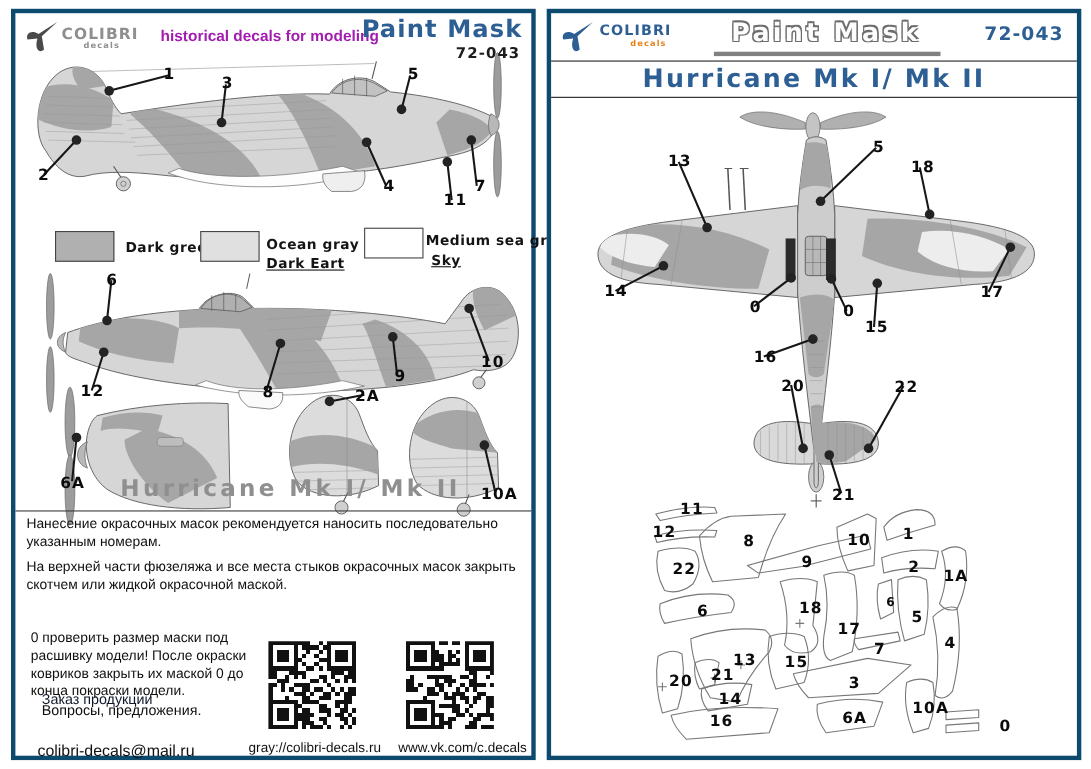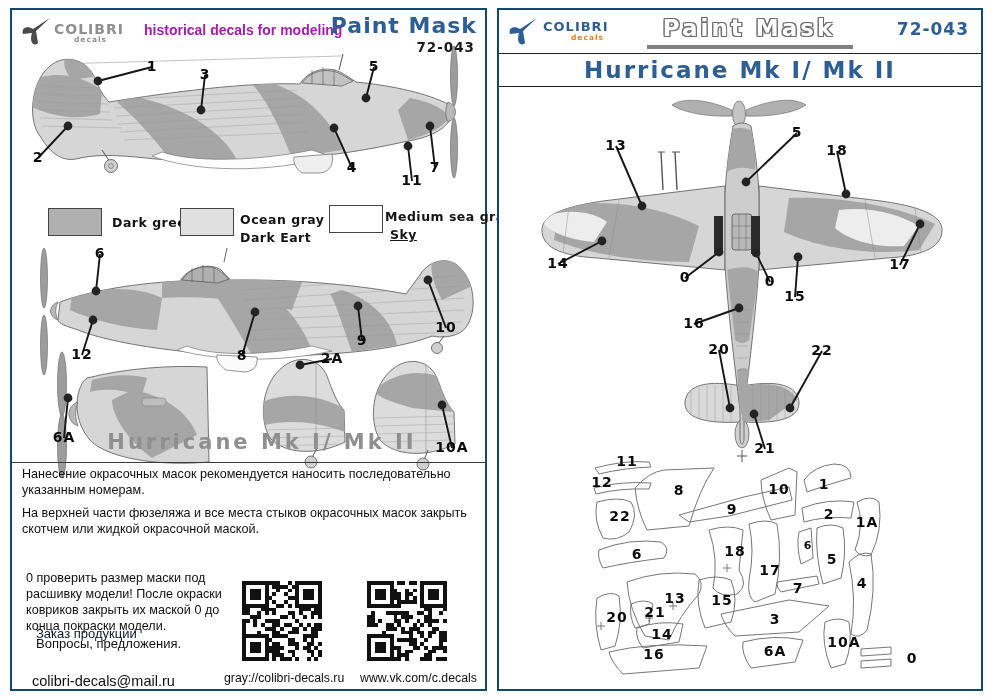--- a/index.html
+++ b/index.html
@@ -1,17 +1,17 @@
 <!DOCTYPE html>
 <html><head>
 <meta charset="utf-8">
 <style>
   html,body{margin:0;padding:0;background:#fff;}
   body{width:992px;height:699px;position:relative;font-family:"Liberation Sans",sans-serif;overflow:hidden;}
-  .page{position:absolute;top:8px;height:683px;border:2px solid #0c4a6e;background:#fff;box-sizing:border-box;}
+  .page{position:absolute;top:8px;height:683px;border:4px solid #0c4a6e;background:#fff;box-sizing:border-box;}
   #left-page{left:10px;width:477px;}
   #right-page{left:497px;width:486px;}
   .art{position:absolute;inset:0;width:100%;height:100%;}
   .overlay{position:absolute;inset:0;pointer-events:none;}
   .overlay svg{position:absolute;inset:0;width:100%;height:100%;}
   .overlay line{stroke:#161616;stroke-width:1.9;}
   .overlay circle{fill:#232323;}
   .co-label{position:absolute;transform:translate(-50%,-55%);font:bold 14px "DejaVu Sans",sans-serif;color:#0b0b0b;letter-spacing:1px;white-space:nowrap;}
   .co-label.small{font-size:11px;}
   
@@ -185,21 +185,21 @@
     <span class="tagline">historical decals for modeling</span>
     <span class="pm-title">Paint Mask</span>
     <span class="pm-code">72-043</span>
   </div>
 
   <div class="legend">
     <div class="sw" style="left:36px;top:4px;background:#b0b0b0;"></div>
     <span class="leg-label" style="left:100px;top:11px;">Dark green</span>
     <div class="sw" style="left:168px;top:4px;background:#e0e0e0;"></div>
     <span class="leg-label" style="left:228px;top:8px;">Ocean gray</span>
-    <span class="leg-label" style="left:228px;top:26px;">Dark Eart</span>
+    <span class="leg-label" style="left:228px;top:26px;text-decoration:underline;">Dark Eart</span>
     <div class="sw" style="left:317px;top:1px;background:#ffffff;"></div>
     <span class="leg-label" style="left:373px;top:5px;">Medium sea gray</span>
     <span class="leg-label" style="left:378px;top:23px;text-decoration:underline;">Sky</span>
   </div>
 
   <div class="overlay">
       <svg viewBox="0 0 473 679" preserveAspectRatio="none">
         <line x1="140" y1="57" x2="86" y2="71"></line>
         <circle cx="86" cy="71" r="4.4"></circle>
         <line x1="193" y1="65" x2="189" y2="100"></line>

